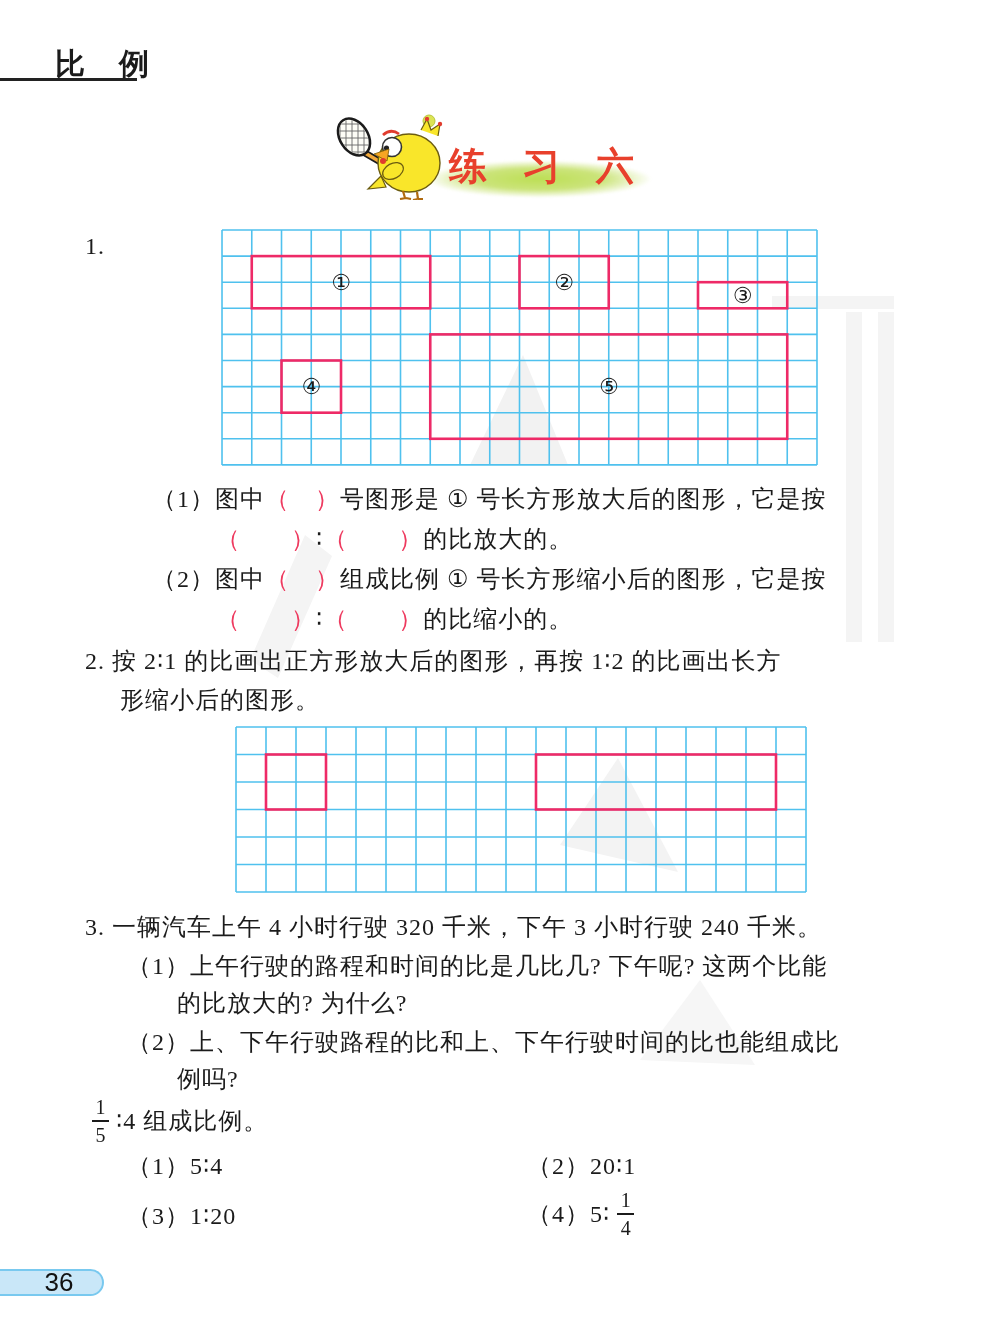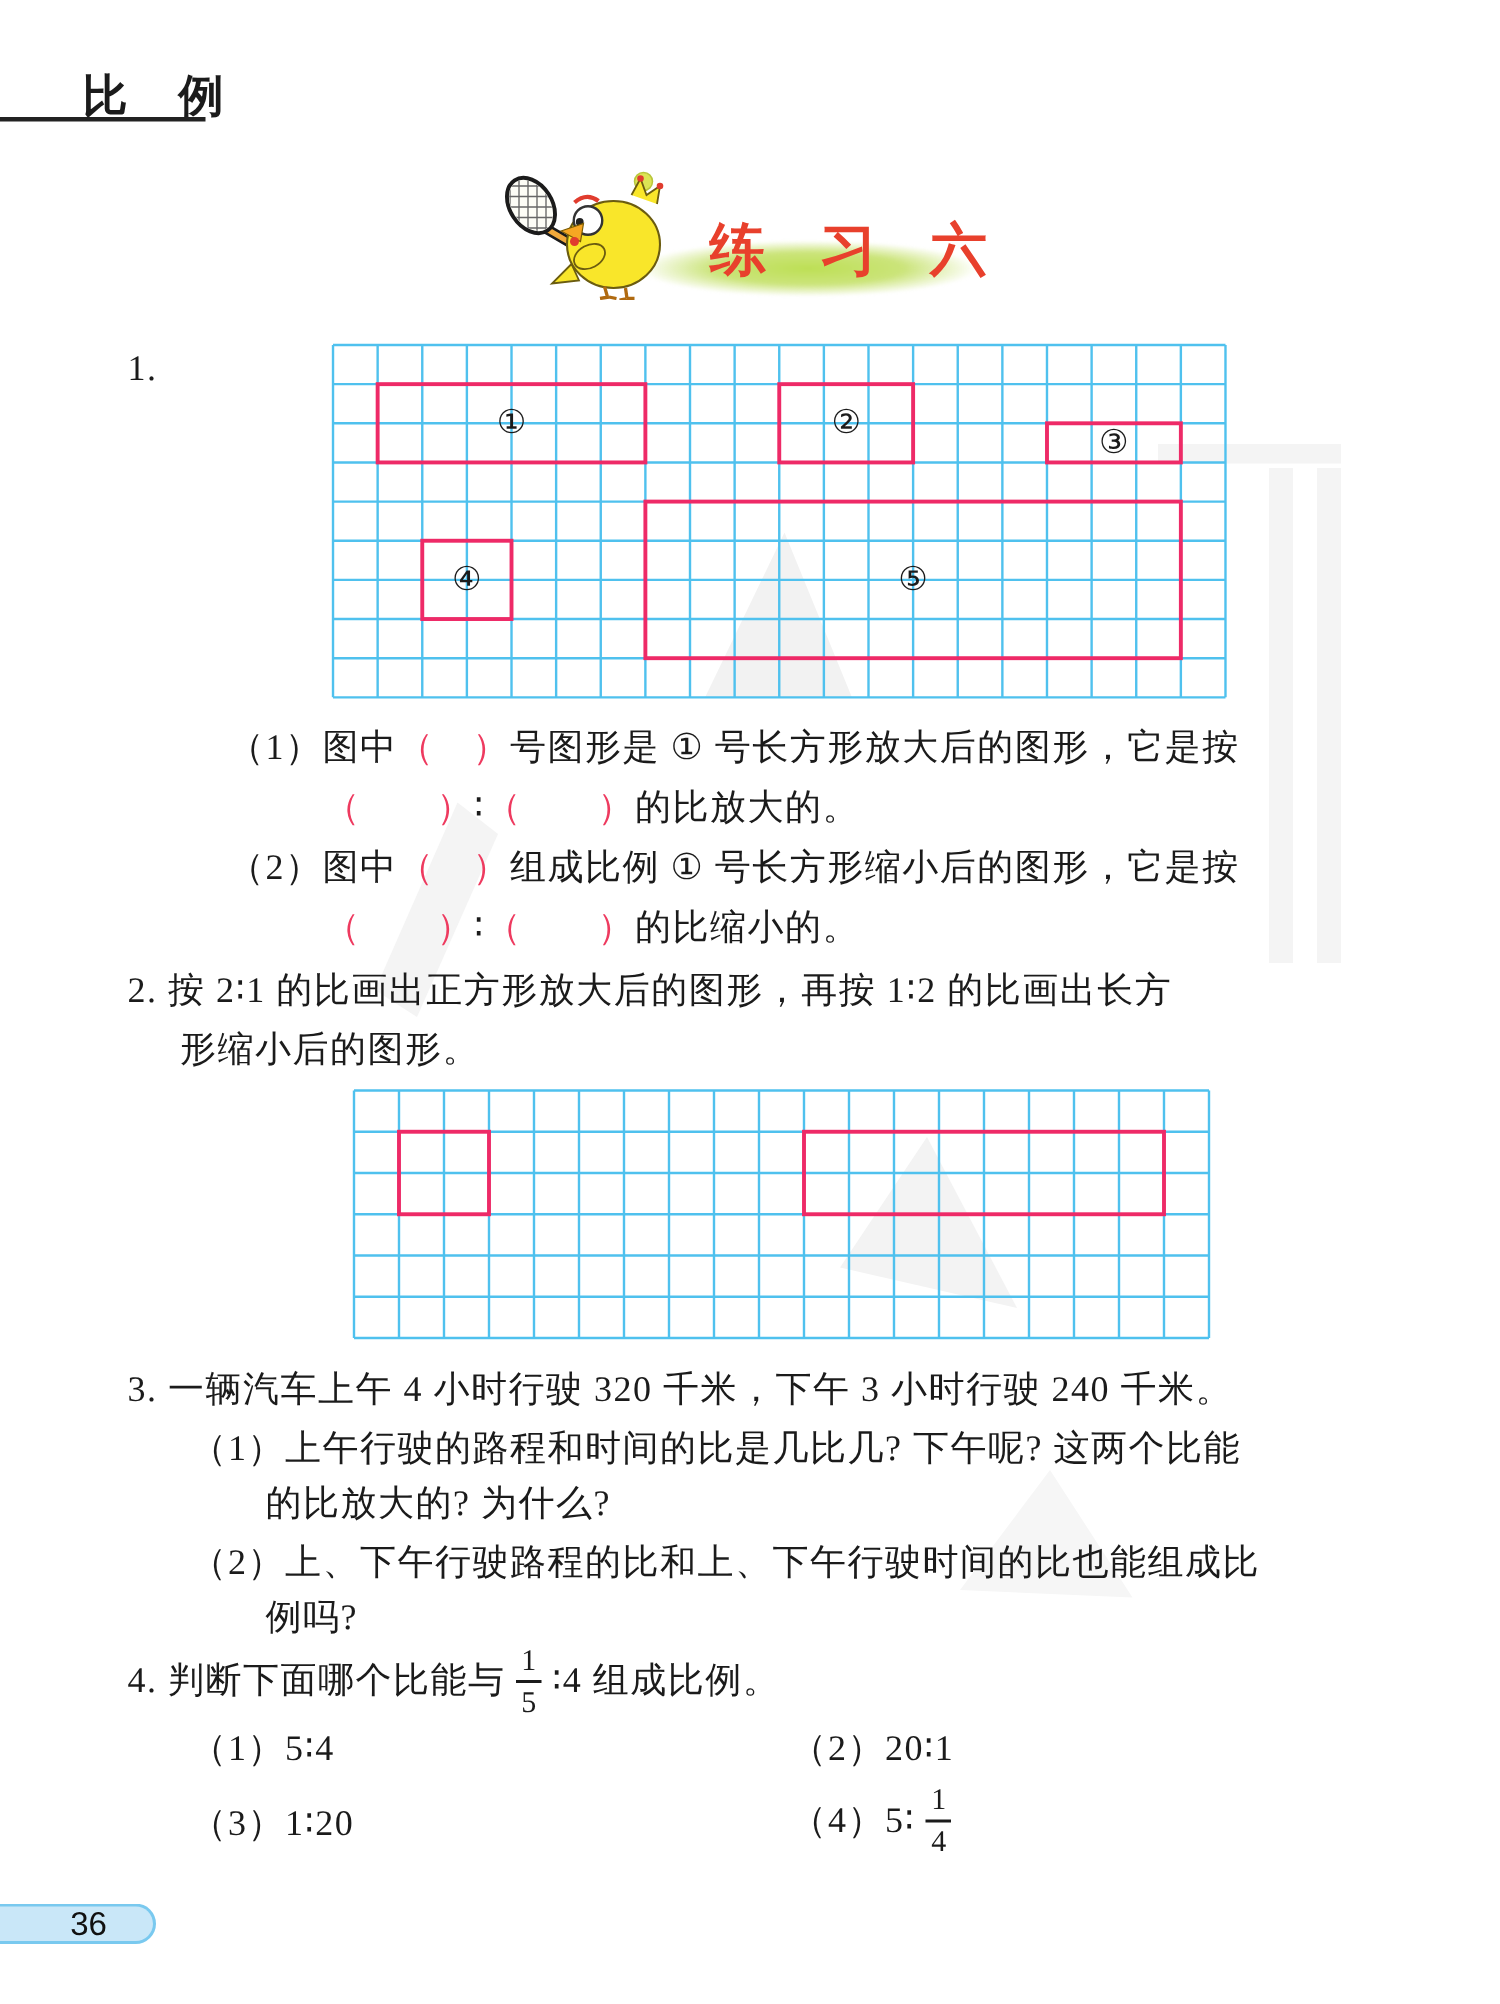--- a/index.html
+++ b/index.html
@@ -23,40 +23,40 @@
     position:absolute;left:0;top:78px;width:137px;height:3px;background:#222;z-index:3;
   }
   
   .grass{
     position:absolute;left:424px;top:160px;width:230px;height:38px;border-radius:50%;
     background:radial-gradient(closest-side,#bddf55 0%,#cbe47a 55%,rgba(220,235,160,0) 98%);
     filter:blur(1px);z-index:1;
   }
   .ex-title{
     position:absolute;left:449px;top:141px;font-size:38px;font-weight:bold;
-    letter-spacing:13px;color:var(--title_red,#e8402c);z-index:3;margin-left:24px;
+    letter-spacing:13px;color:var(--title_red,#e8402c);z-index:3;
   }
   .chick{position:absolute;left:325px;top:108px;z-index:2;}
   
   .grid{position:absolute;z-index:2;line-height:0;}
   
   .frac{
     display:inline-flex;flex-direction:column;align-items:center;line-height:1;
     margin:0 7px;font-size:20px;letter-spacing:0;
   }
   .frac .bar{width:17px;height:2px;background:#1b1b1b;margin:3px 0;}
   
   .pill{
     position:absolute;left:0;top:1269px;width:104px;height:27px;
     background:var(--pill_fill,#c9e7f8);
     border:2px solid var(--pill_border,#79c9ef);border-left:none;
     border-radius:0 15px 15px 0;display:flex;align-items:center;justify-content:center;
     padding-left:16px;box-sizing:border-box;
     font-family:"Liberation Sans","DejaVu Sans",sans-serif;
-    font-size:22px;color:#111;z-index:3;
+    font-size:26px;color:#111;z-index:3;
   }
   .wm{position:absolute;left:0;top:0;z-index:0;}
 </style>
 </head>
 <body style="--grid_blue: #4fc1ee; --shape_pink: #ee2a67; --title_red: #e8402c; --paren_red: #ee3a5f; --pill_fill: #c9e7f8; --pill_border: #79c9ef; --text_black: #1b1b1b; --grass_green: #c8e078;">
 
 <svg class="wm" width="1000" height="1336">
   <polygon points="470,465 523,355 568,465" fill="#f2f2f2"></polygon>
   <rect x="846" y="312" width="16" height="330" fill="#f4f4f4"></rect>
   <rect x="878" y="312" width="16" height="330" fill="#f4f4f4"></rect>
@@ -189,21 +189,20 @@
       <rect x="300" y="27.5" width="240" height="55" fill="none" stroke="#ee2a67" stroke-width="2.6"></rect>
     </svg></div>
 
 <div class="line" style="left:85px;top:911px">3. 一辆汽车上午 4 小时行驶 320 千米，下午 3 小时行驶 240 千米。</div>
 <div class="line" style="left:127px;top:950px">（1）上午行驶的路程和时间的比是几比几? 下午呢? 这两个比能</div>
 <div class="line" style="left:177px;top:987px">的比放大的? 为什么?</div>
 <div class="line" style="left:127px;top:1026px">（2）上、下午行驶路程的比和上、下午行驶时间的比也能组成比</div>
 <div class="line" style="left:177px;top:1063px">例吗?</div>
 
 <div class="line flexline" style="left:85px;top:1095px;height:52px">
-  <span>4. 判断下面哪个比能与</span>
   <span class="frac">
       <span>1</span>
       <span class="bar"></span>
       <span>5</span>
     </span>
   <span>∶4 组成比例。</span>
 </div>
 <div class="line" style="left:127px;top:1150px">（1）5∶4</div>
 <div class="line" style="left:527px;top:1150px">（2）20∶1</div>
 <div class="line" style="left:127px;top:1200px">（3）1∶20</div>

